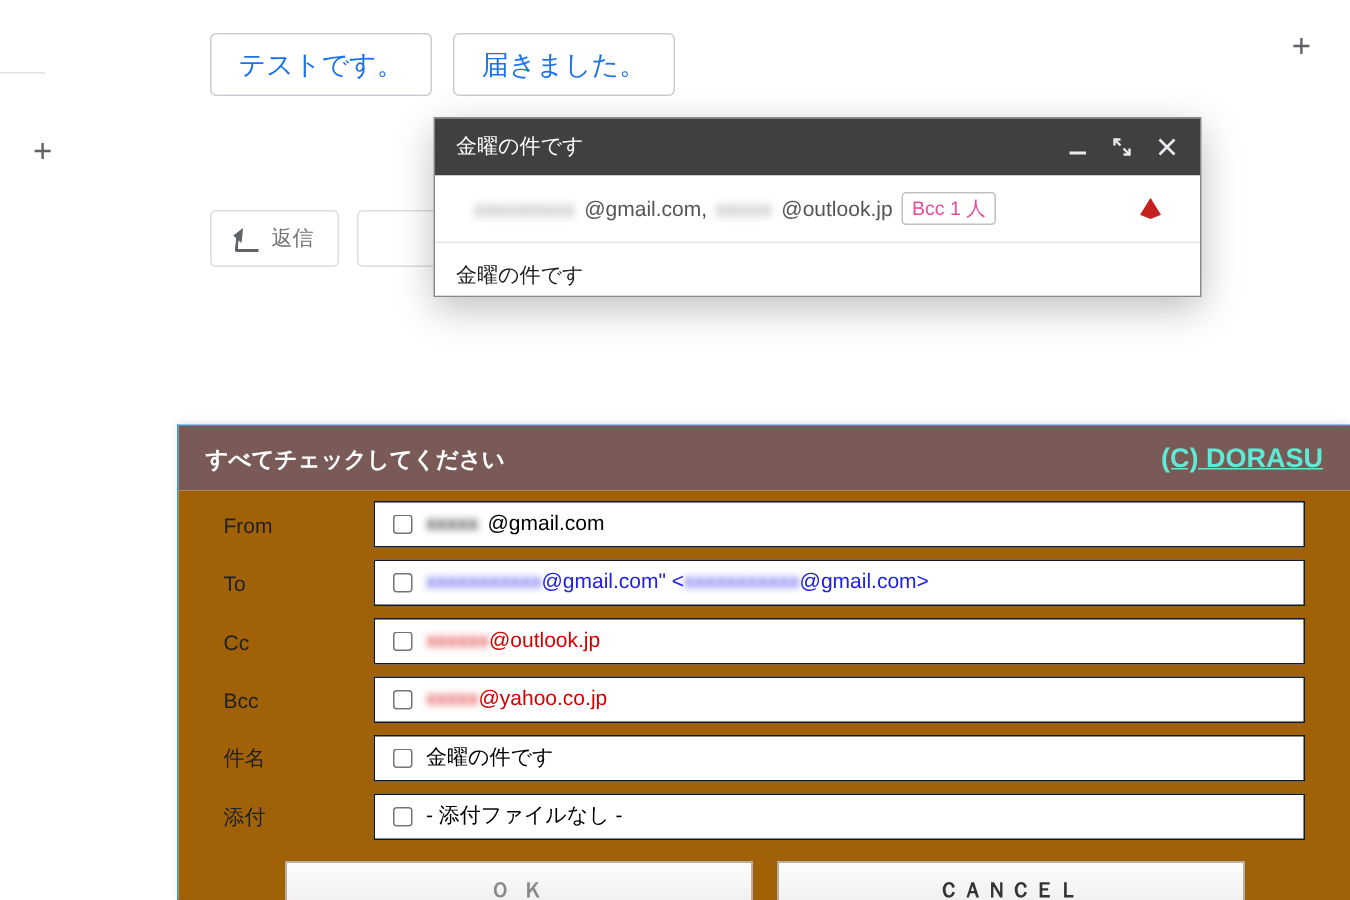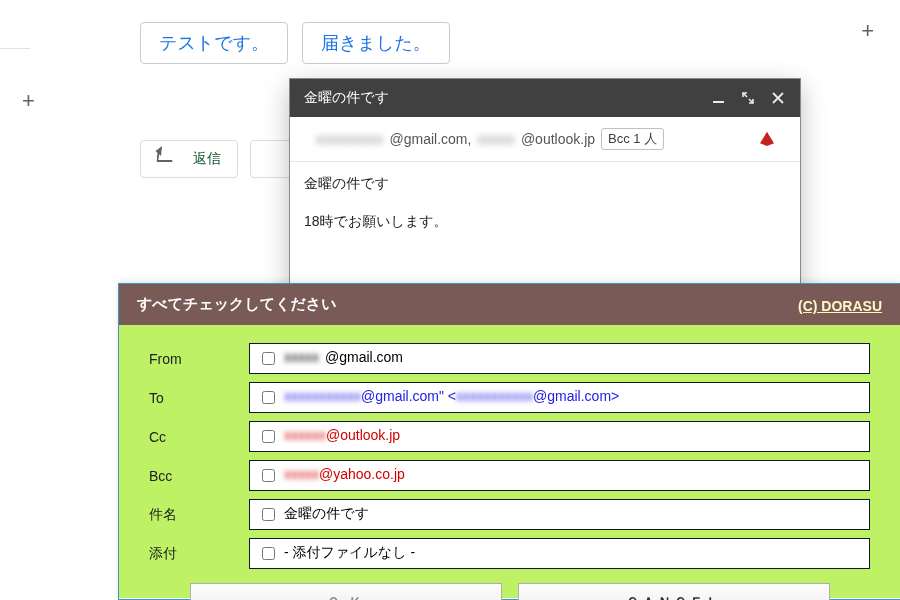--- a/index.html
+++ b/index.html
@@ -6,45 +6,45 @@
 
 
 .bg{position:absolute;inset:0;background:#fff}
 .side-left{position:absolute;left:0;top:0;width:58px;height:100%;}
 .side-line{position:absolute;left:0;top:48px;width:30px;border-top:1px solid #e0e0e0}
 .plus-left{position:absolute;left:22px;top:88px;color:#5f6368;font-size:22px;font-weight:300}
 .plus-right{position:absolute;right:26px;top:18px;color:#5f6368;font-size:22px;font-weight:300}
 .chips{position:absolute;left:140px;top:22px;display:flex;gap:14px}
 .chip{border:1px solid #c9ccd1;border-radius:4px;padding:8px 18px;font-size:18px;color:#1a73e8;background:#fff}
 .reply-row{position:absolute;left:140px;top:140px;display:flex;gap:12px}
-.reply-btn{border:1px solid #dadce0;border-radius:4px;padding:9px 16px;font-size:14px;color:#14532d;background:#fff;display:flex;align-items:flex-start;gap:20px}
+.reply-btn{border:1px solid #dadce0;border-radius:4px;padding:9px 16px;font-size:14px;color:#737373;background:#fff;display:flex;align-items:flex-end;gap:8px}
 .reply-btn.stub{width:22px}
 .arrow-reply{display:inline-block;width:14px;height:10px;border-left:2px solid #5f6368;border-bottom:2px solid #5f6368;border-radius:0 0 0 2px;transform:skewX(-6deg);position:relative}
 .arrow-reply::before{content:"";position:absolute;left:-4px;top:-4px;border-right:6px solid #5f6368;border-top:5px solid transparent;border-bottom:5px solid transparent}
 
 
 .compose{position:absolute;left:289px;top:78px;width:510px;background:#f5f5f5;border:1px solid #898989;box-shadow:0 8px 24px rgba(0,0,0,.25)}
 .comp-title{background:#404040;color:#fff;font-size:14px;padding:10px 14px;display:flex;align-items:center}
 .comp-title .sp{flex:1}
 .comp-i{width:16px;height:16px;margin-left:14px;cursor:pointer;display:flex;align-items:center;justify-content:center}
 .mini-line{width:11px;border-top:2px solid #e8eaed;margin-top:8px}
 .comp-to{padding:11px 26px;display:flex;align-items:center;gap:6px;border-bottom:1px solid #e6e6e6;font-size:14px;color:#555;background:#fff}
 .blur{filter:blur(3px);color:#888;letter-spacing:.5px}
-.bcc-badge{border:1px solid #c0c0c0;border-radius:3px;padding:1px 6px;font-size:13px;color:#404040}
+.bcc-badge{border:1px solid #c0c0c0;border-radius:3px;padding:1px 6px;font-size:13px;color:#ec4899}
 .conf{margin-left:auto;width:14px;height:14px;background:#c5221f;clip-path:polygon(50% 0,100% 80%,50% 100%,0 80%);position:relative}
 .conf::after{content:"";position:absolute;left:4px;top:-2px;width:12px;border-top:2px solid #c5221f;transform:rotate(-45deg)}
 .comp-subject{padding:13px 14px 4px;font-size:14px;color:#202124;background:#fff}
 .comp-body{padding:16px 14px 30px;font-size:14px;color:#202124;background:#fff;min-height:60px}
 
 
 .verify{position:absolute;left:118px;right:0;bottom:0;height:315px;border:1px solid #3a98c7;border-right:none;box-shadow:0 -2px 6px rgba(0,0,0,.1)}
 .v-head{background:#7a5a56;color:#fff;font-size:15px;font-weight:700;padding:11px 18px;display:flex;align-items:flex-end}
 .v-head .sp{flex:1}
-.dorasu{color:#fef9c3;font-size:14px;font-weight:700;text-decoration:underline}
-.v-body{background:#bef264;padding:18px 30px 12px;height:calc(100% - 42px);box-sizing:border-box}
+.dorasu{color:#5eead4;font-size:18px;font-weight:700;text-decoration:underline}
+.v-body{background:#a16207;padding:7px 30px 12px;height:calc(100% - 42px);box-sizing:border-box}
 .row{display:flex;align-items:center;margin-bottom:8px}
 .lab{width:100px;font-size:14px;color:#202124}
 .field{flex:1;background:#fff;border:1px solid #0f172a;padding:5px 8px;display:flex;align-items:flex-start;gap:6px;font-size:14px;min-height:18px}
 .cb{width:13px;height:13px}
 .val-blue{color:#2020e6}
 .val-red{color:#d40000}
 .blur2{filter:blur(2.5px)}
 .btns{display:flex;gap:16px;justify-content:center;margin-top:14px}
 .btn{flex:0 0 310px;height:38px;border:1px solid #b0b0b0;background:linear-gradient(#fdfdfd,#eceaea);font-size:14px;font-weight:700;color:#898989;letter-spacing:2px;display:flex;align-items:center;justify-content:center}
 .btn.cancel{color:#333}
@@ -96,21 +96,20 @@
   </div>
   <div class="comp-to">
     <span class="blur">xxxxxxxxx</span>
     <span>@gmail.com,</span>
     <span class="blur">xxxxx</span>
     <span>@outlook.jp</span>
     <span class="bcc-badge">Bcc 1 人</span>
     <span class="conf"></span>
   </div>
   <div class="comp-subject">金曜の件です</div>
-  <div class="comp-body">18時でお願いします。</div>
 </div>
 
 <div class="verify">
   <div class="v-head">
     <span>すべてチェックしてください</span>
     <span class="sp"></span>
     <a class="dorasu">(C) DORASU</a>
   </div>
   <div class="v-body">
 

